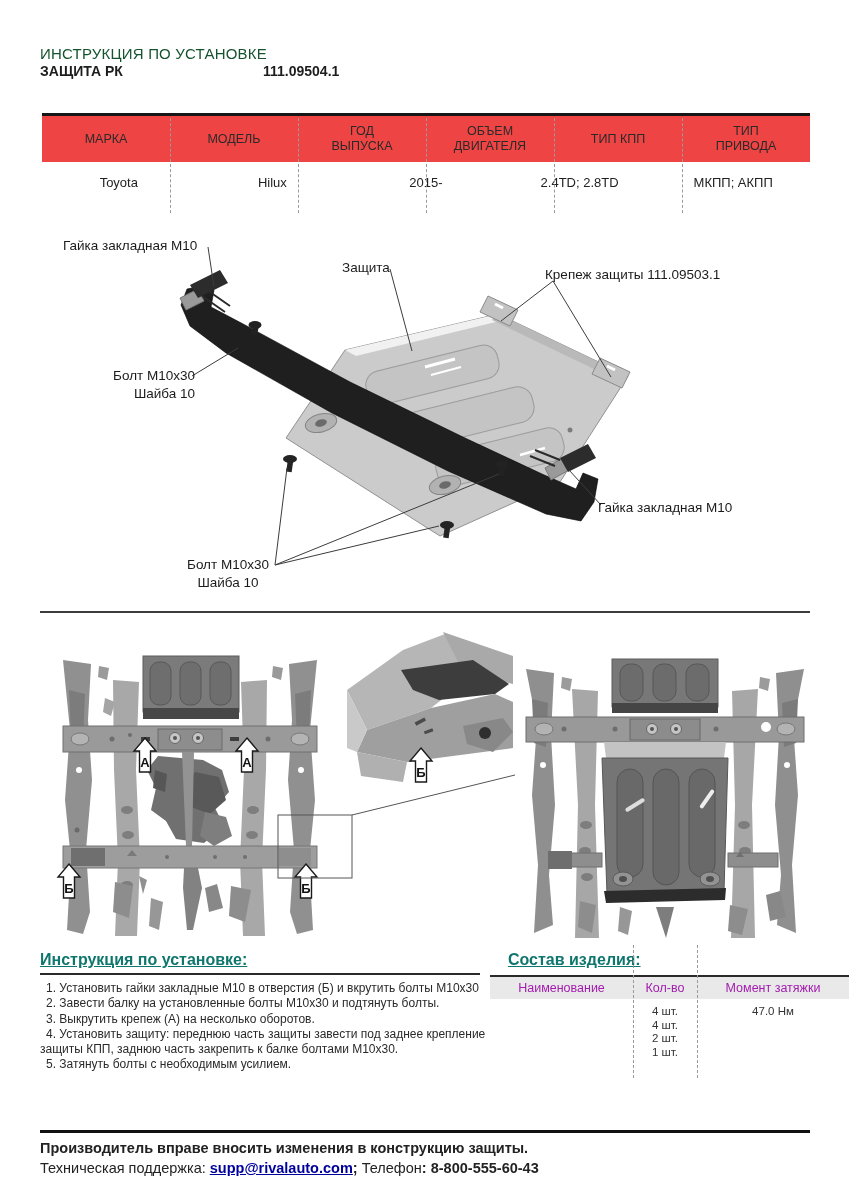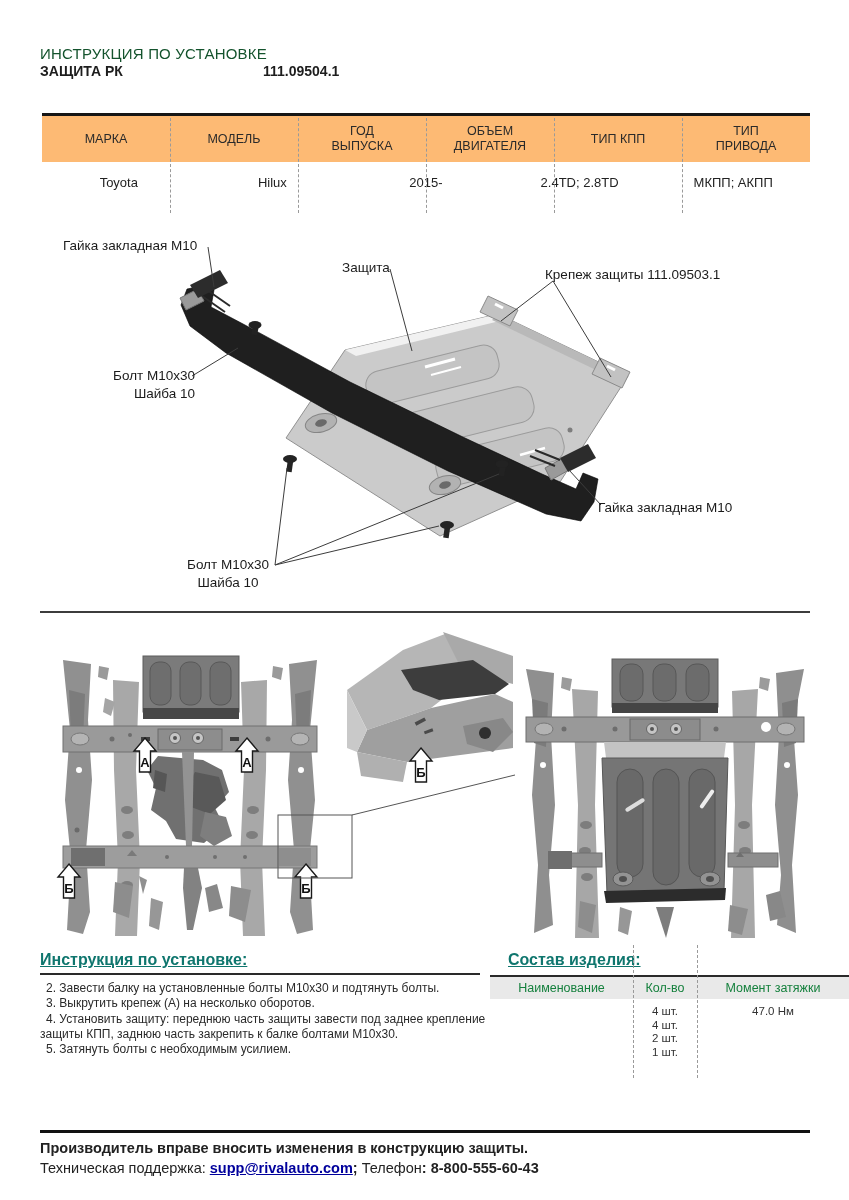--- a/index.html
+++ b/index.html
@@ -8,21 +8,21 @@
     font-family:"Liberation Sans","DejaVu Sans",sans-serif;color:#1d1d1d;
   }
   .abs{position:absolute;}
   
   .h-line1{left:40px;top:45px;font-size:15px;letter-spacing:.2px;color:#14532d;}
   .h-line2{left:40px;top:63px;font-size:14px;font-weight:bold;width:400px;}
   .h-pn{position:absolute;left:223px;top:0;}
   
   .spec{left:42px;top:113px;width:768px;border-top:3px solid #161616;}
   .spec-row{display:flex;width:100%;}
-  .spec-row.head{background:#fdba74;height:46px;}
+  .spec-row.head{background:#ef4444;height:46px;}
   .spec-row.vals{height:41px;}
   .spec-cell{flex:1;display:flex;align-items:center;justify-content:center;text-align:center;}
   .spec-row.head .spec-cell{font-size:12.5px;line-height:1.18;white-space:pre-line;color:#2a2a2a;}
   .spec-row.vals .spec-cell{font-size:13px;color:#222;}
   .spec-dash{position:absolute;top:2px;height:95px;width:0;border-left:1px dashed #9a9a9a;}
   
   .dlabel{font-size:13.5px;color:#1b1b1b;line-height:17.5px;white-space:nowrap;text-align:center;}
   .dlabel.right{text-align:right;white-space:normal;}
   .dlabel.center{text-align:center;white-space:normal;}
   
@@ -31,21 +31,21 @@
   .sec-title{font-size:16px;font-weight:bold;color:#0f766e;text-decoration:underline;}
   .inst{left:40px;top:951px;width:452px;}
   .inst-rule{margin-top:4px;width:440px;border-top:2px solid #2a2a2a;}
   .inst-steps{margin-top:6px;font-size:12px;line-height:15.3px;color:#2a2a2a;}
   .inst-steps div{text-indent:6px;}
   
   .parts{left:490px;top:948px;width:359px;height:134px;}
   .pt-title{position:absolute;left:18px;top:3px;}
   .pt-rule{position:absolute;left:0;top:27px;width:359px;border-top:2px solid #2a2a2a;}
   .pt-head{position:absolute;left:0;top:29px;width:359px;height:22px;background:#e9e9e9;display:flex;}
-  .pt-head span{display:flex;align-items:center;justify-content:center;font-size:12.5px;color:#15803d;}
+  .pt-head span{display:flex;align-items:center;justify-content:center;font-size:12.5px;color:#a21caf;}
   .pt-col-name{width:143px;}
   .pt-col-qty{width:64px;}
   .pt-col-torque{width:152px;}
   .pt-dash{position:absolute;top:-3px;height:133px;width:0;border-left:1px dashed #9a9a9a;}
   .pt-rows{position:absolute;left:0;top:57px;width:359px;font-size:11.5px;color:#333;}
   .pt-row{display:flex;height:13.5px;line-height:13.5px;}
   .pt-row span{text-align:center;}
   
   .f-rule{left:40px;top:1130px;width:770px;height:0;border-top:3px solid #111;}
   .f-line1{left:40px;top:1140px;font-size:14.5px;color:#222;font-weight:bold;}
@@ -340,20 +340,21 @@
 
 <svg class="photo" style="left:270px;top:755px;pointer-events:none" width="260" height="130" viewBox="0 0 260 130">
   <line x1="245" y1="20" x2="82" y2="60" stroke="#555" stroke-width="1"></line>
   <rect x="8" y="60" width="74" height="63" fill="none" stroke="#555" stroke-width="1"></rect>
 </svg>
 
 <div class="abs inst">
   <div class="sec-title">Инструкция по установке:</div>
   <div class="inst-rule"></div>
   <div class="inst-steps">
+    <div>1. Установить гайки закладные М10 в отверстия (Б) и вкрутить болты М10х30</div>
     <div>2. Завести балку на установленные болты М10х30 и подтянуть болты.</div>
     <div>3. Выкрутить крепеж (А) на несколько оборотов.</div>
     <div>4. Установить защиту: переднюю часть защиты завести под заднее крепление защиты КПП, заднюю часть закрепить к балке болтами М10х30.</div>
     <div>5. Затянуть болты с необходимым усилием.</div>
   </div>
 </div>
 
 <div class="abs parts">
   <div class="sec-title pt-title">Состав изделия:</div>
   <div class="pt-rule"></div>

